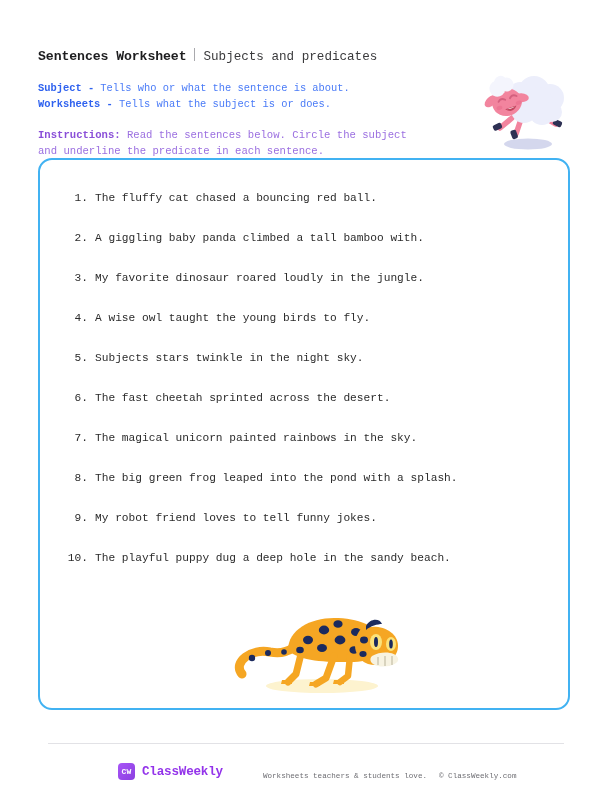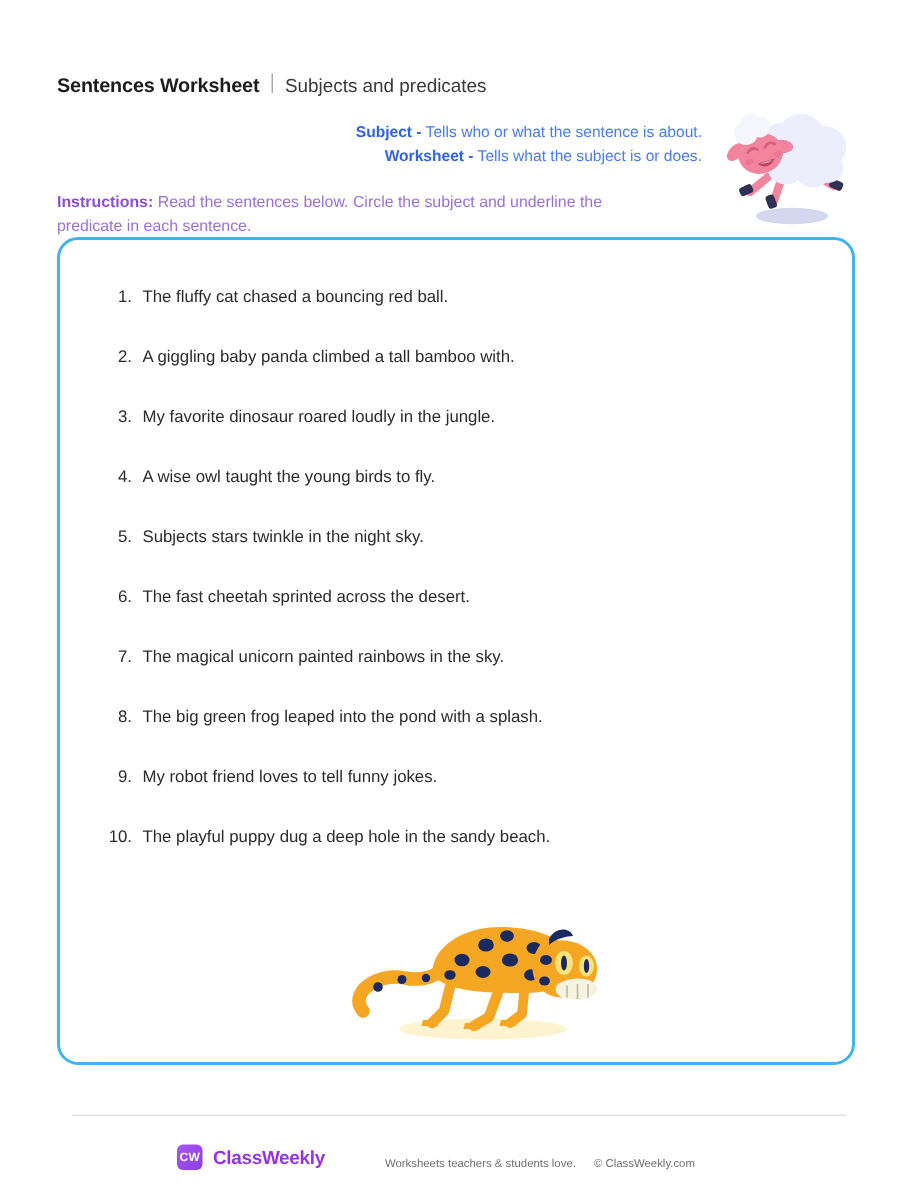--- a/index.html
+++ b/index.html
@@ -13,20 +13,21 @@
     font-family: "Liberation Sans", sans-serif;
     color: #2b2b2b;
     position: relative;
     overflow: hidden;
   }
 
   .page {
     position: absolute;
     inset: 0;
     padding: 12px;
+    font-family: Liberation Mono, monospace;
   }
 
   
   .header {
     position: absolute;
     left: 38px;
     top: 14px;
     width: 430px;
   }
   .title-row {
@@ -55,21 +56,20 @@
     color: #3a3a3c;
     font-size: 12.6px;
     margin-top: 36px;
   }
 
   .defs {
     margin-top: 17px;
     font-size: 10.4px;
     line-height: 15.5px;
     color: #4a7bf7;
-    text-align: right;
   }
   .defs .term {
     font-weight: bold;
     color: #2f62ef;
   }
 
   .instructions {
     margin-top: 16px;
     font-size: 10.6px;
     line-height: 15.5px;
@@ -198,21 +198,21 @@
       <span class="title-main">Sentences Worksheet</span>
       <span class="title-sep"></span>
       <span class="title-sub">Subjects and predicates</span>
     </div>
 
     <div class="defs">
       <div>
         <span class="term">Subject -</span><span> Tells who or what the sentence is about.</span>
       </div>
       <div>
-        <span class="term">Worksheet -</span><span> Tells what the subject is or does.</span>
+        <span class="term">Worksheets -</span><span> Tells what the subject is or does.</span>
       </div>
     </div>
 
     <div class="instructions">
       <span class="ins-label">Instructions:</span><span> Read the sentences below. Circle the subject and underline the predicate in each sentence.</span>
     </div>
   </div>
 
   <svg class="sheep" viewBox="0 0 96 92">
     <ellipse cx="52" cy="82" rx="24" ry="5.5" fill="#ccd0ea" opacity="0.85"></ellipse>

